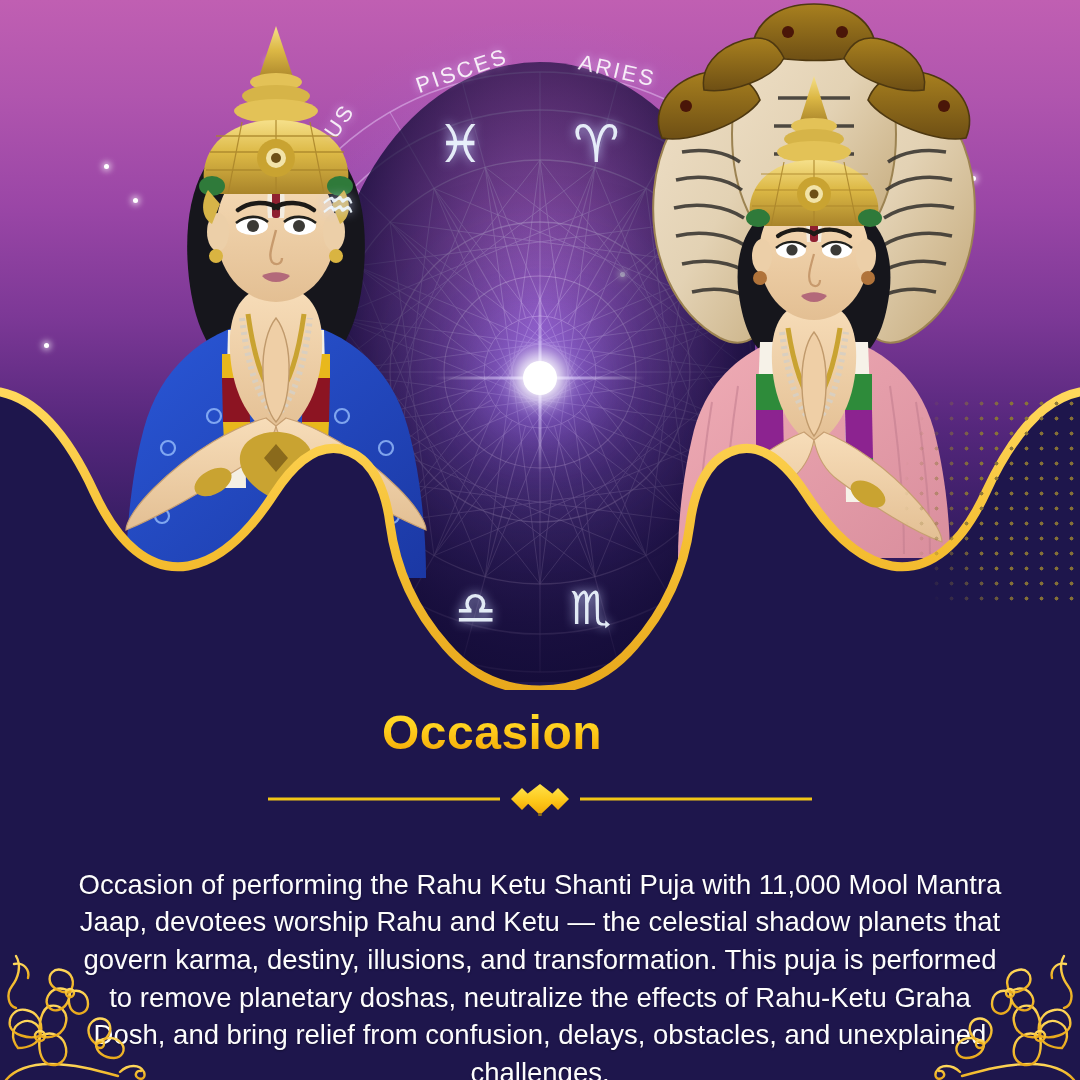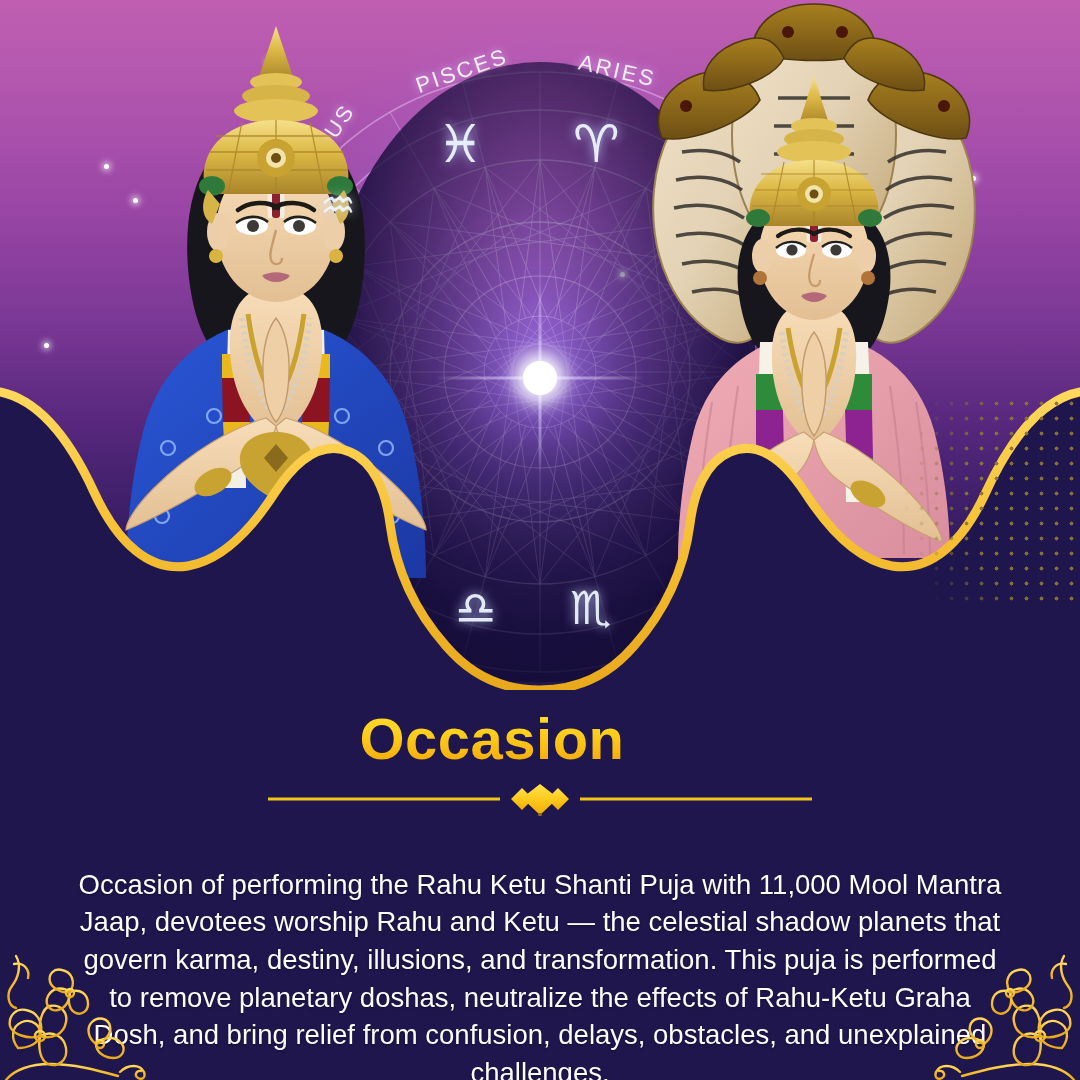--- a/index.html
+++ b/index.html
@@ -74,21 +74,21 @@
     background-image:radial-gradient(#8a7536 1.9px, transparent 2.1px);
     background-size:15px 15px;
     -webkit-mask-image:radial-gradient(circle at 108% 46%, #000 0%, #000 52%, transparent 80%);
     mask-image:radial-gradient(circle at 108% 46%, #000 0%, #000 52%, transparent 80%);
     opacity:.95;
   }
 
   
   .title{
     position:absolute;left:0;top:705px;width:984px;text-align:center;
-    font-size:58px;font-weight:bold;letter-spacing:.5px;
+    font-size:48px;font-weight:bold;letter-spacing:.5px;
     background:linear-gradient(180deg,#ffe033 0%,#ffd21f 38%,#f7b20c 78%,#eda305 100%);
     -webkit-background-clip:text;background-clip:text;color:transparent;
     -webkit-text-fill-color:transparent;
   }
   .divider{position:absolute;left:0;top:782px;width:1080px;height:34px;}
 
   .body-text{
     position:absolute;left:70px;top:838px;width:940px;
     text-align:center;color:#fdfdfd;
     font-size:27.5px;line-height:1.37;font-weight:400;

